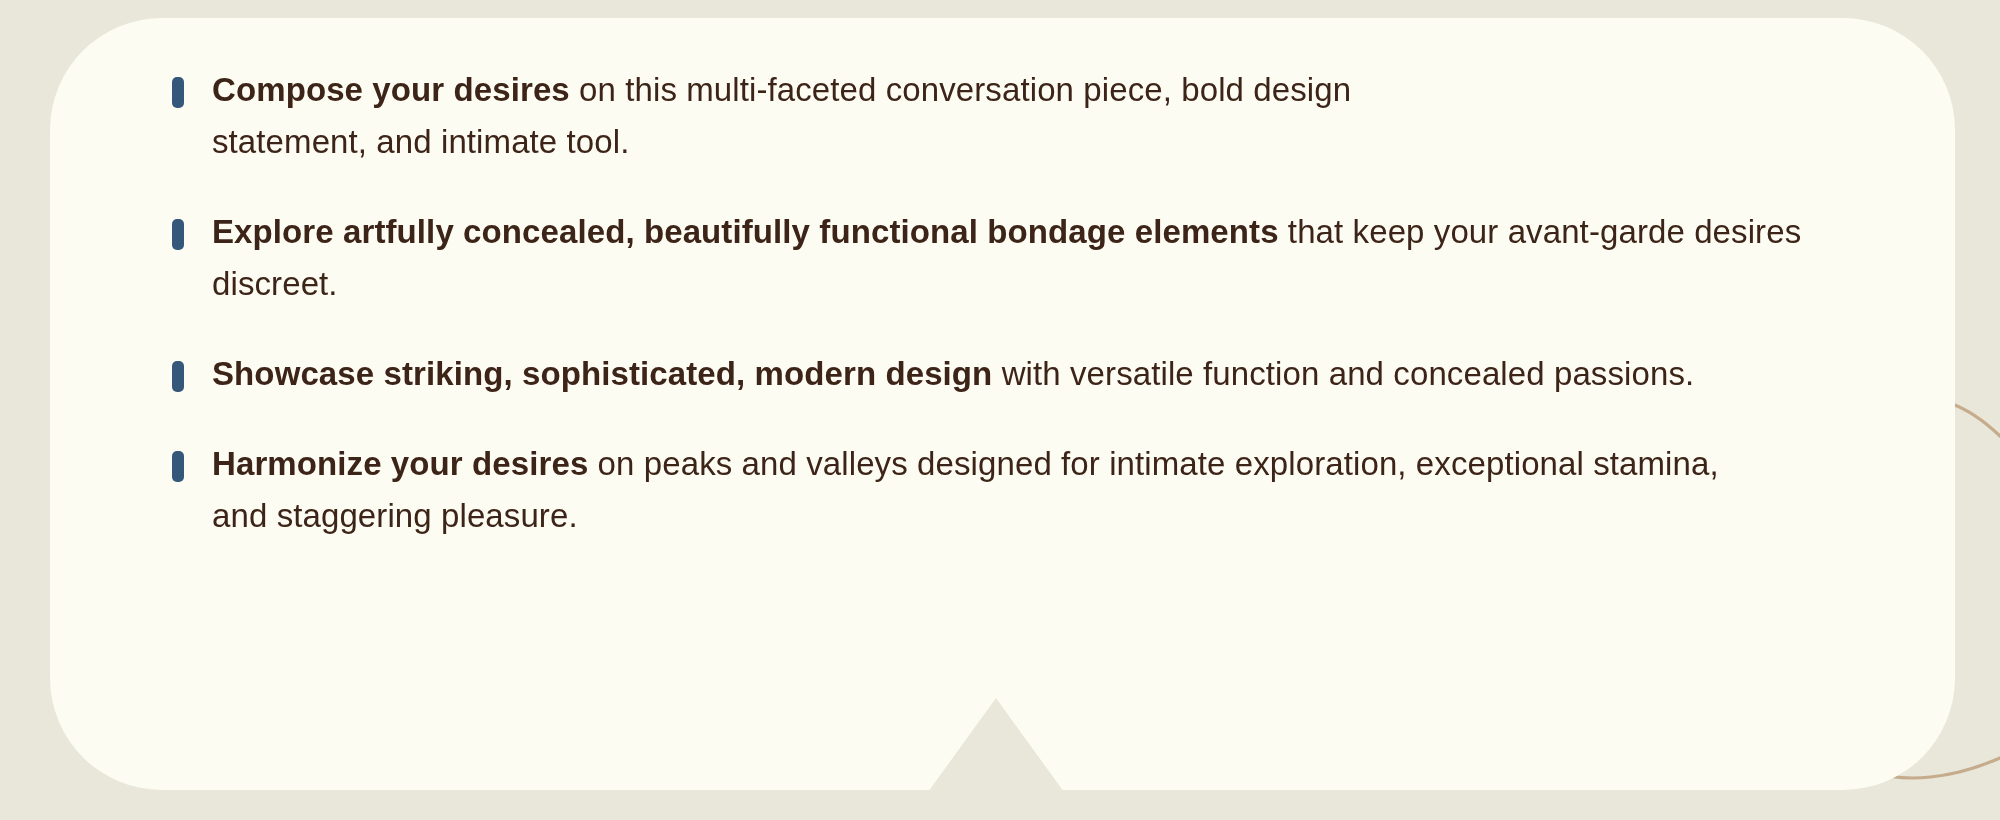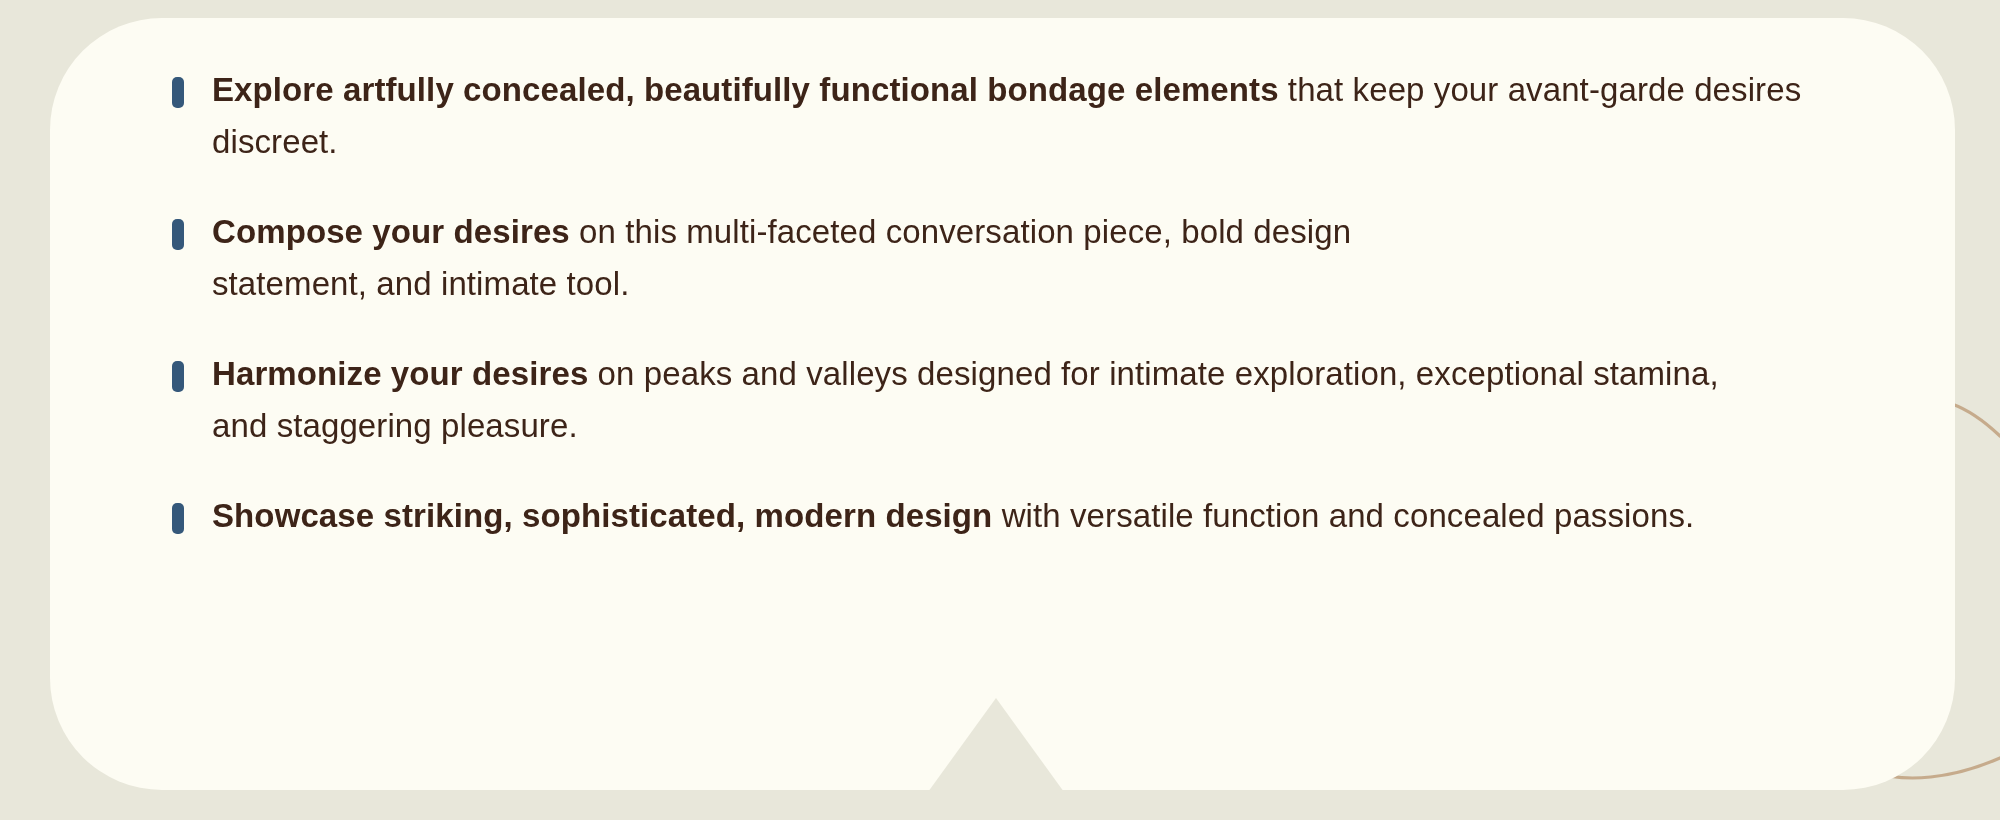--- a/index.html
+++ b/index.html
@@ -122,36 +122,36 @@
     </defs>
     <g>
       <rect x="50" y="18" width="1905" height="772" rx="112" ry="112" fill="#fdfcf3"></rect>
       <path d="M 996 698 L 1064 792 L 928 792 Z" fill="#e8e7da"></path>
     </g>
   </svg>
 
   <div id="card-content">
     <ul class="bullet-list">
 
+      <li class="bullet-item w1">
+        <span class="bullet-marker"></span>
+        <p class="bullet-text"><span class="lead">Compose your desires</span><span class="rest"> on this multi-faceted conversation piece, bold design statement, and intimate tool.</span></p>
+      </li>
+
       <li class="bullet-item w2">
         <span class="bullet-marker"></span>
         <p class="bullet-text"><span class="lead">Explore artfully concealed, beautifully functional bondage elements</span><span class="rest"> that keep your avant-garde desires discreet.</span></p>
       </li>
 
-      <li class="bullet-item w1">
+      <li class="bullet-item w3">
         <span class="bullet-marker"></span>
-        <p class="bullet-text"><span class="lead">Compose your desires</span><span class="rest"> on this multi-faceted conversation piece, bold design statement, and intimate tool.</span></p>
+        <p class="bullet-text"><span class="lead">Showcase striking, sophisticated, modern design</span><span class="rest"> with versatile function and concealed passions.</span></p>
       </li>
 
       <li class="bullet-item w4">
         <span class="bullet-marker"></span>
         <p class="bullet-text"><span class="lead">Harmonize your desires</span><span class="rest"> on peaks and valleys designed for intimate exploration, exceptional stamina, and staggering pleasure.</span></p>
-      </li>
-
-      <li class="bullet-item w3">
-        <span class="bullet-marker"></span>
-        <p class="bullet-text"><span class="lead">Showcase striking, sophisticated, modern design</span><span class="rest"> with versatile function and concealed passions.</span></p>
       </li>
 
     </ul>
   </div>
 
 </div>
 
 </body></html>

